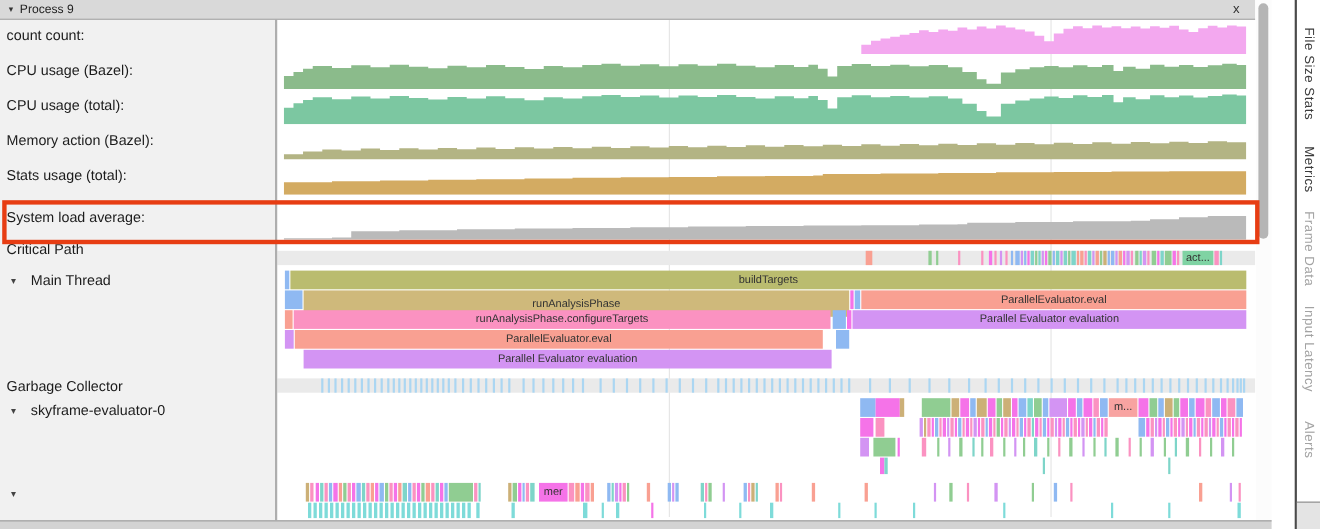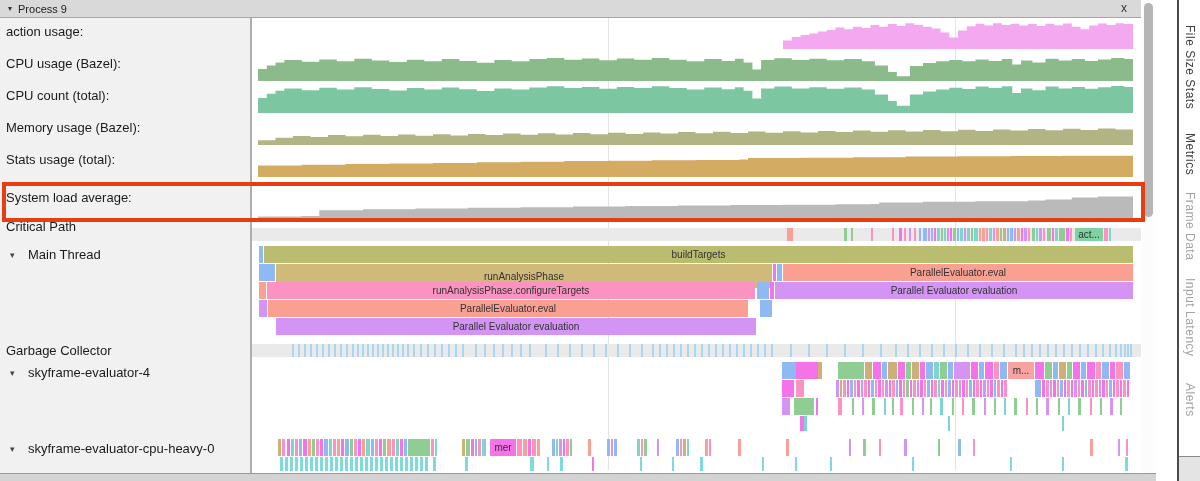--- a/index.html
+++ b/index.html
@@ -521,35 +521,34 @@
   <div class="labelcol"></div>
   <div class="sep" style="top:49px"></div>
   <div class="sep" style="top:81px"></div>
   <div class="sep" style="top:113px"></div>
   <div class="sep" style="top:145px"></div>
   <div class="sep" style="top:177px"></div>
   <div class="sep" style="top:225px"></div>
   <div class="sep" style="top:340px"></div>
   <div class="sep" style="top:436px"></div>
 
-  <div class="mlabel" style="top:24px">action usage:</div>
+  <div class="mlabel" style="top:24px">count count:</div>
   <div class="mlabel" style="top:56px">CPU usage (Bazel):</div>
-  <div class="mlabel" style="top:88px">CPU count (total):</div>
-  <div class="mlabel" style="top:120px">Memory usage (Bazel):</div>
+  <div class="mlabel" style="top:88px">CPU usage (total):</div>
+  <div class="mlabel" style="top:120px">Memory action (Bazel):</div>
   <div class="mlabel" style="top:152px">Stats usage (total):</div>
   <div class="mlabel" style="top:190px">System load average:</div>
 
   <div class="slabel" style="top:219px">Critical Path</div>
   <div class="tarrow" style="top:250px">▾</div>
   <div class="tlabel" style="top:247px">Main Thread</div>
   <div class="slabel" style="top:343px">Garbage Collector</div>
   <div class="tarrow" style="top:368px">▾</div>
-  <div class="tlabel" style="top:365px">skyframe-evaluator-4</div>
+  <div class="tlabel" style="top:365px">skyframe-evaluator-0</div>
   <div class="tarrow" style="top:444px">▾</div>
-  <div class="tlabel" style="top:441px">skyframe-evaluator-cpu-heavy-0</div>
 
   <div class="hdr">
     <span class="hdr-arrow">▾</span>
     <span class="hdr-title">Process 9</span>
     <span class="hdr-close">x</span>
   </div>
 
   <div class="hlbox"></div>
 
   <div class="vtrack"></div>

